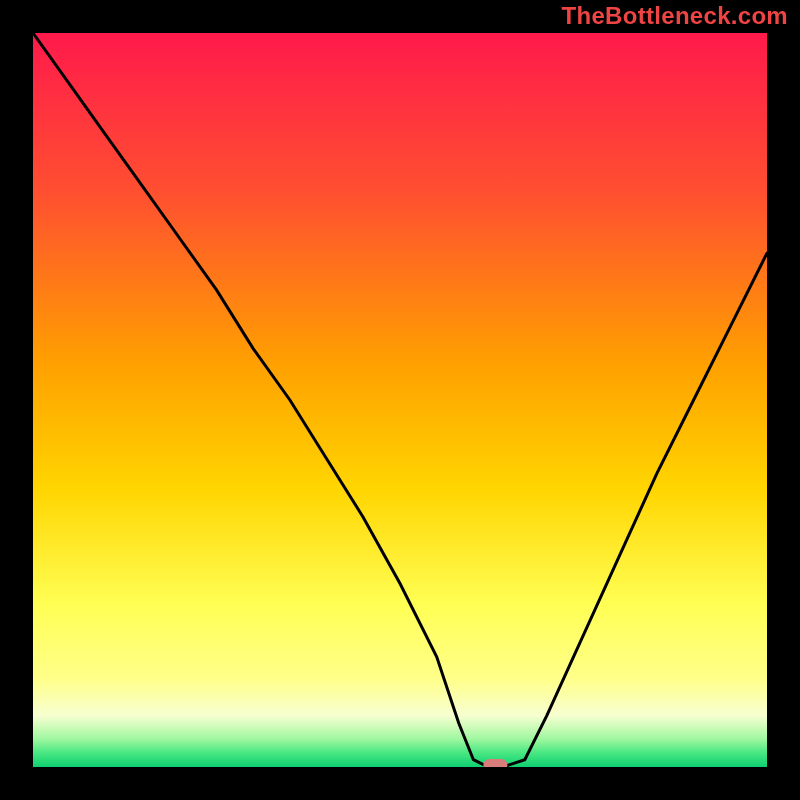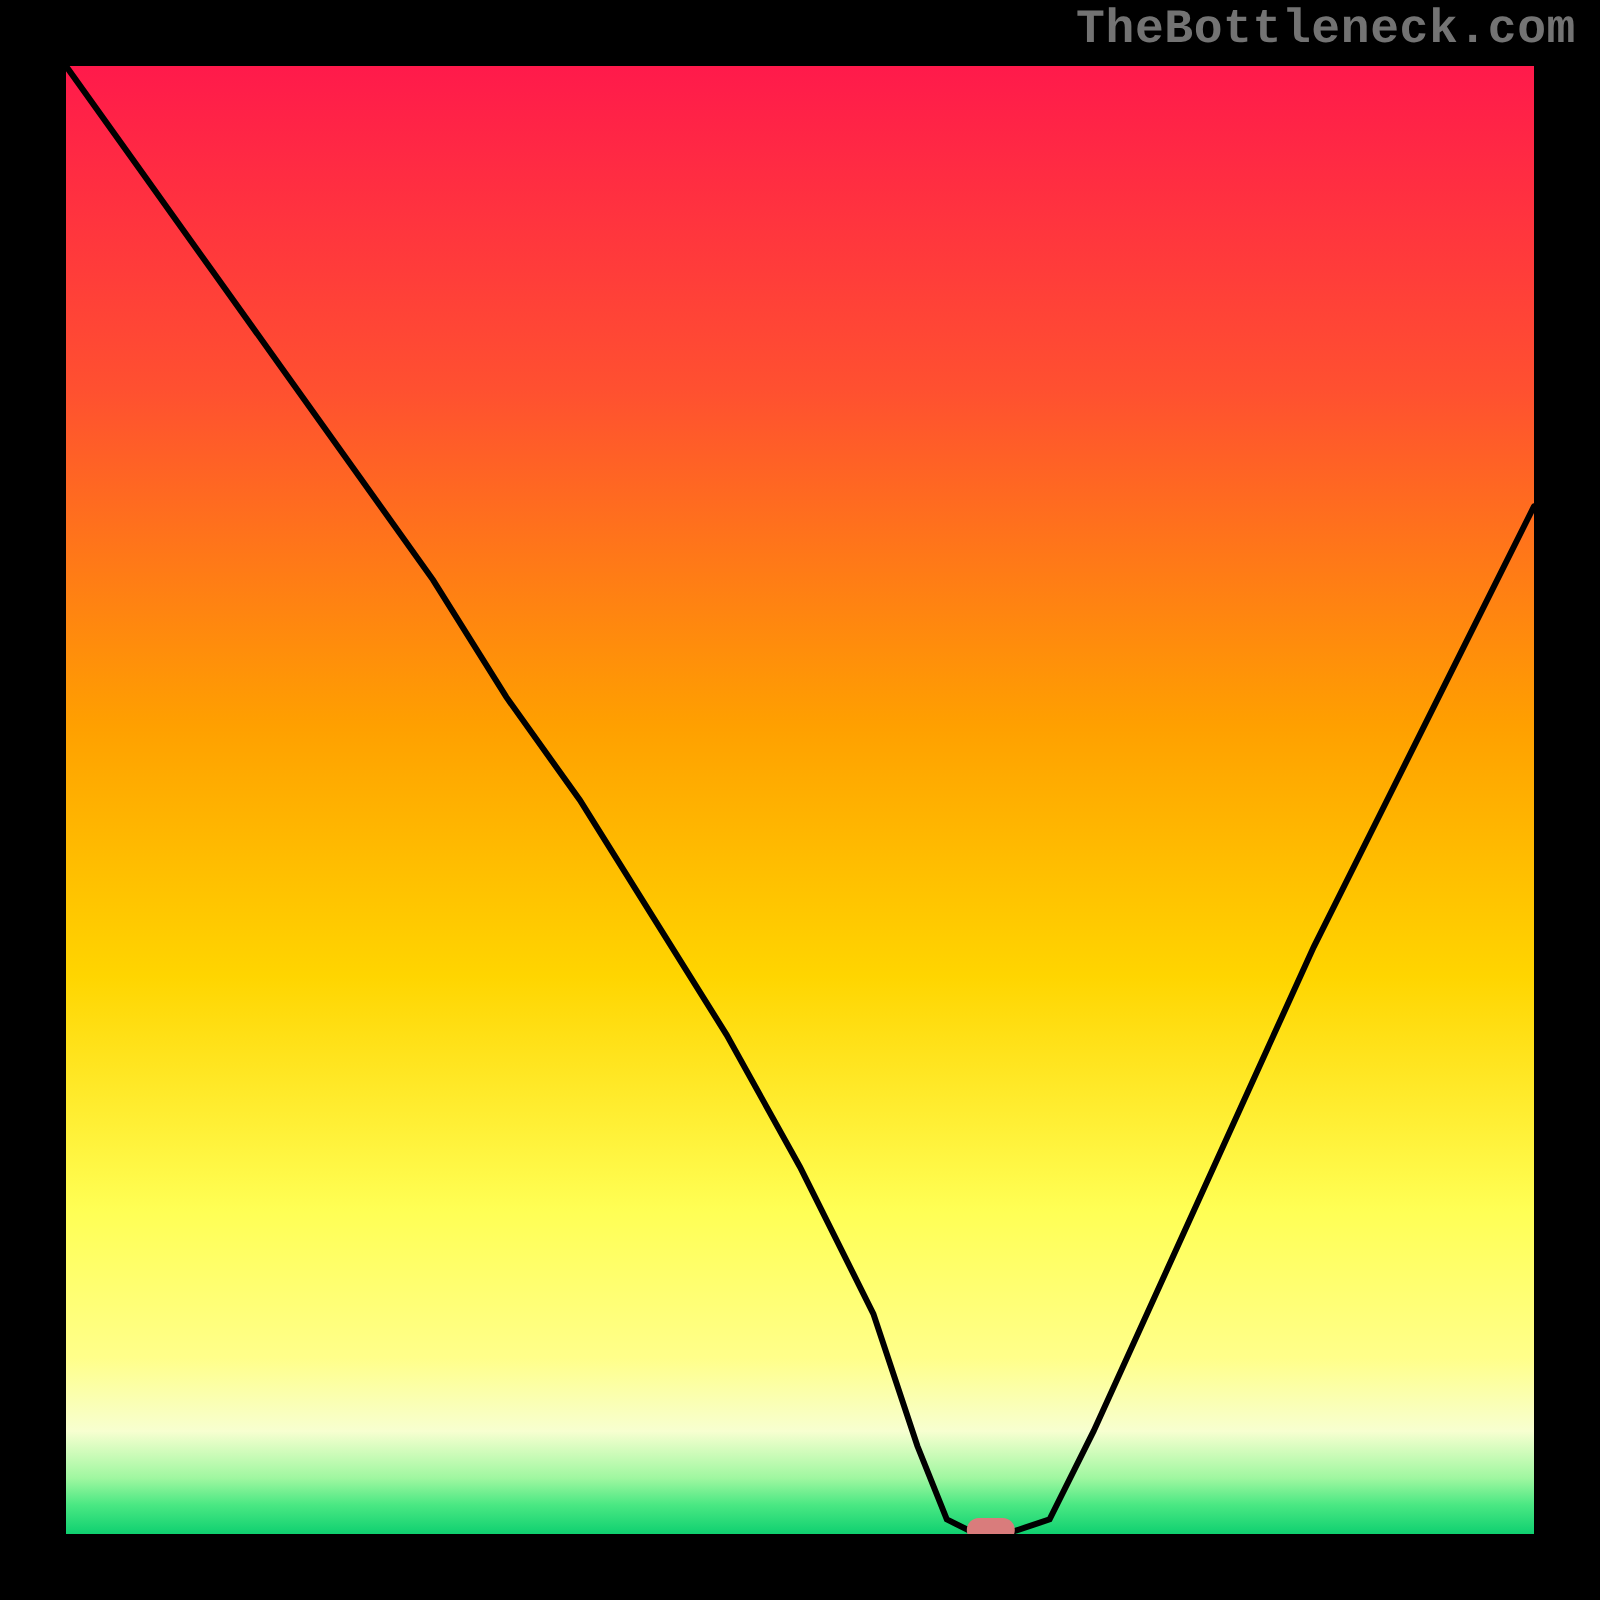--- a/index.html
+++ b/index.html
@@ -15,24 +15,24 @@
     left: 0;
     top: 0;
     width: 800px;
     height: 800px;
     background: #000;
   }
   .watermark {
     position: absolute;
     top: 2px;
     right: 12px;
-    font-family: Liberation Mono, monospace;
+    font-family: Liberation Sans, sans-serif;
     font-size: 24px;
     font-weight: 600;
-    color: #737373;
+    color: #ef4444;
     letter-spacing: 0.3px;
   }
   .plot-wrap {
     position: absolute;
     left: 33px;
     top: 33px;
     width: 734px;
     height: 734px;
   }
   svg {

